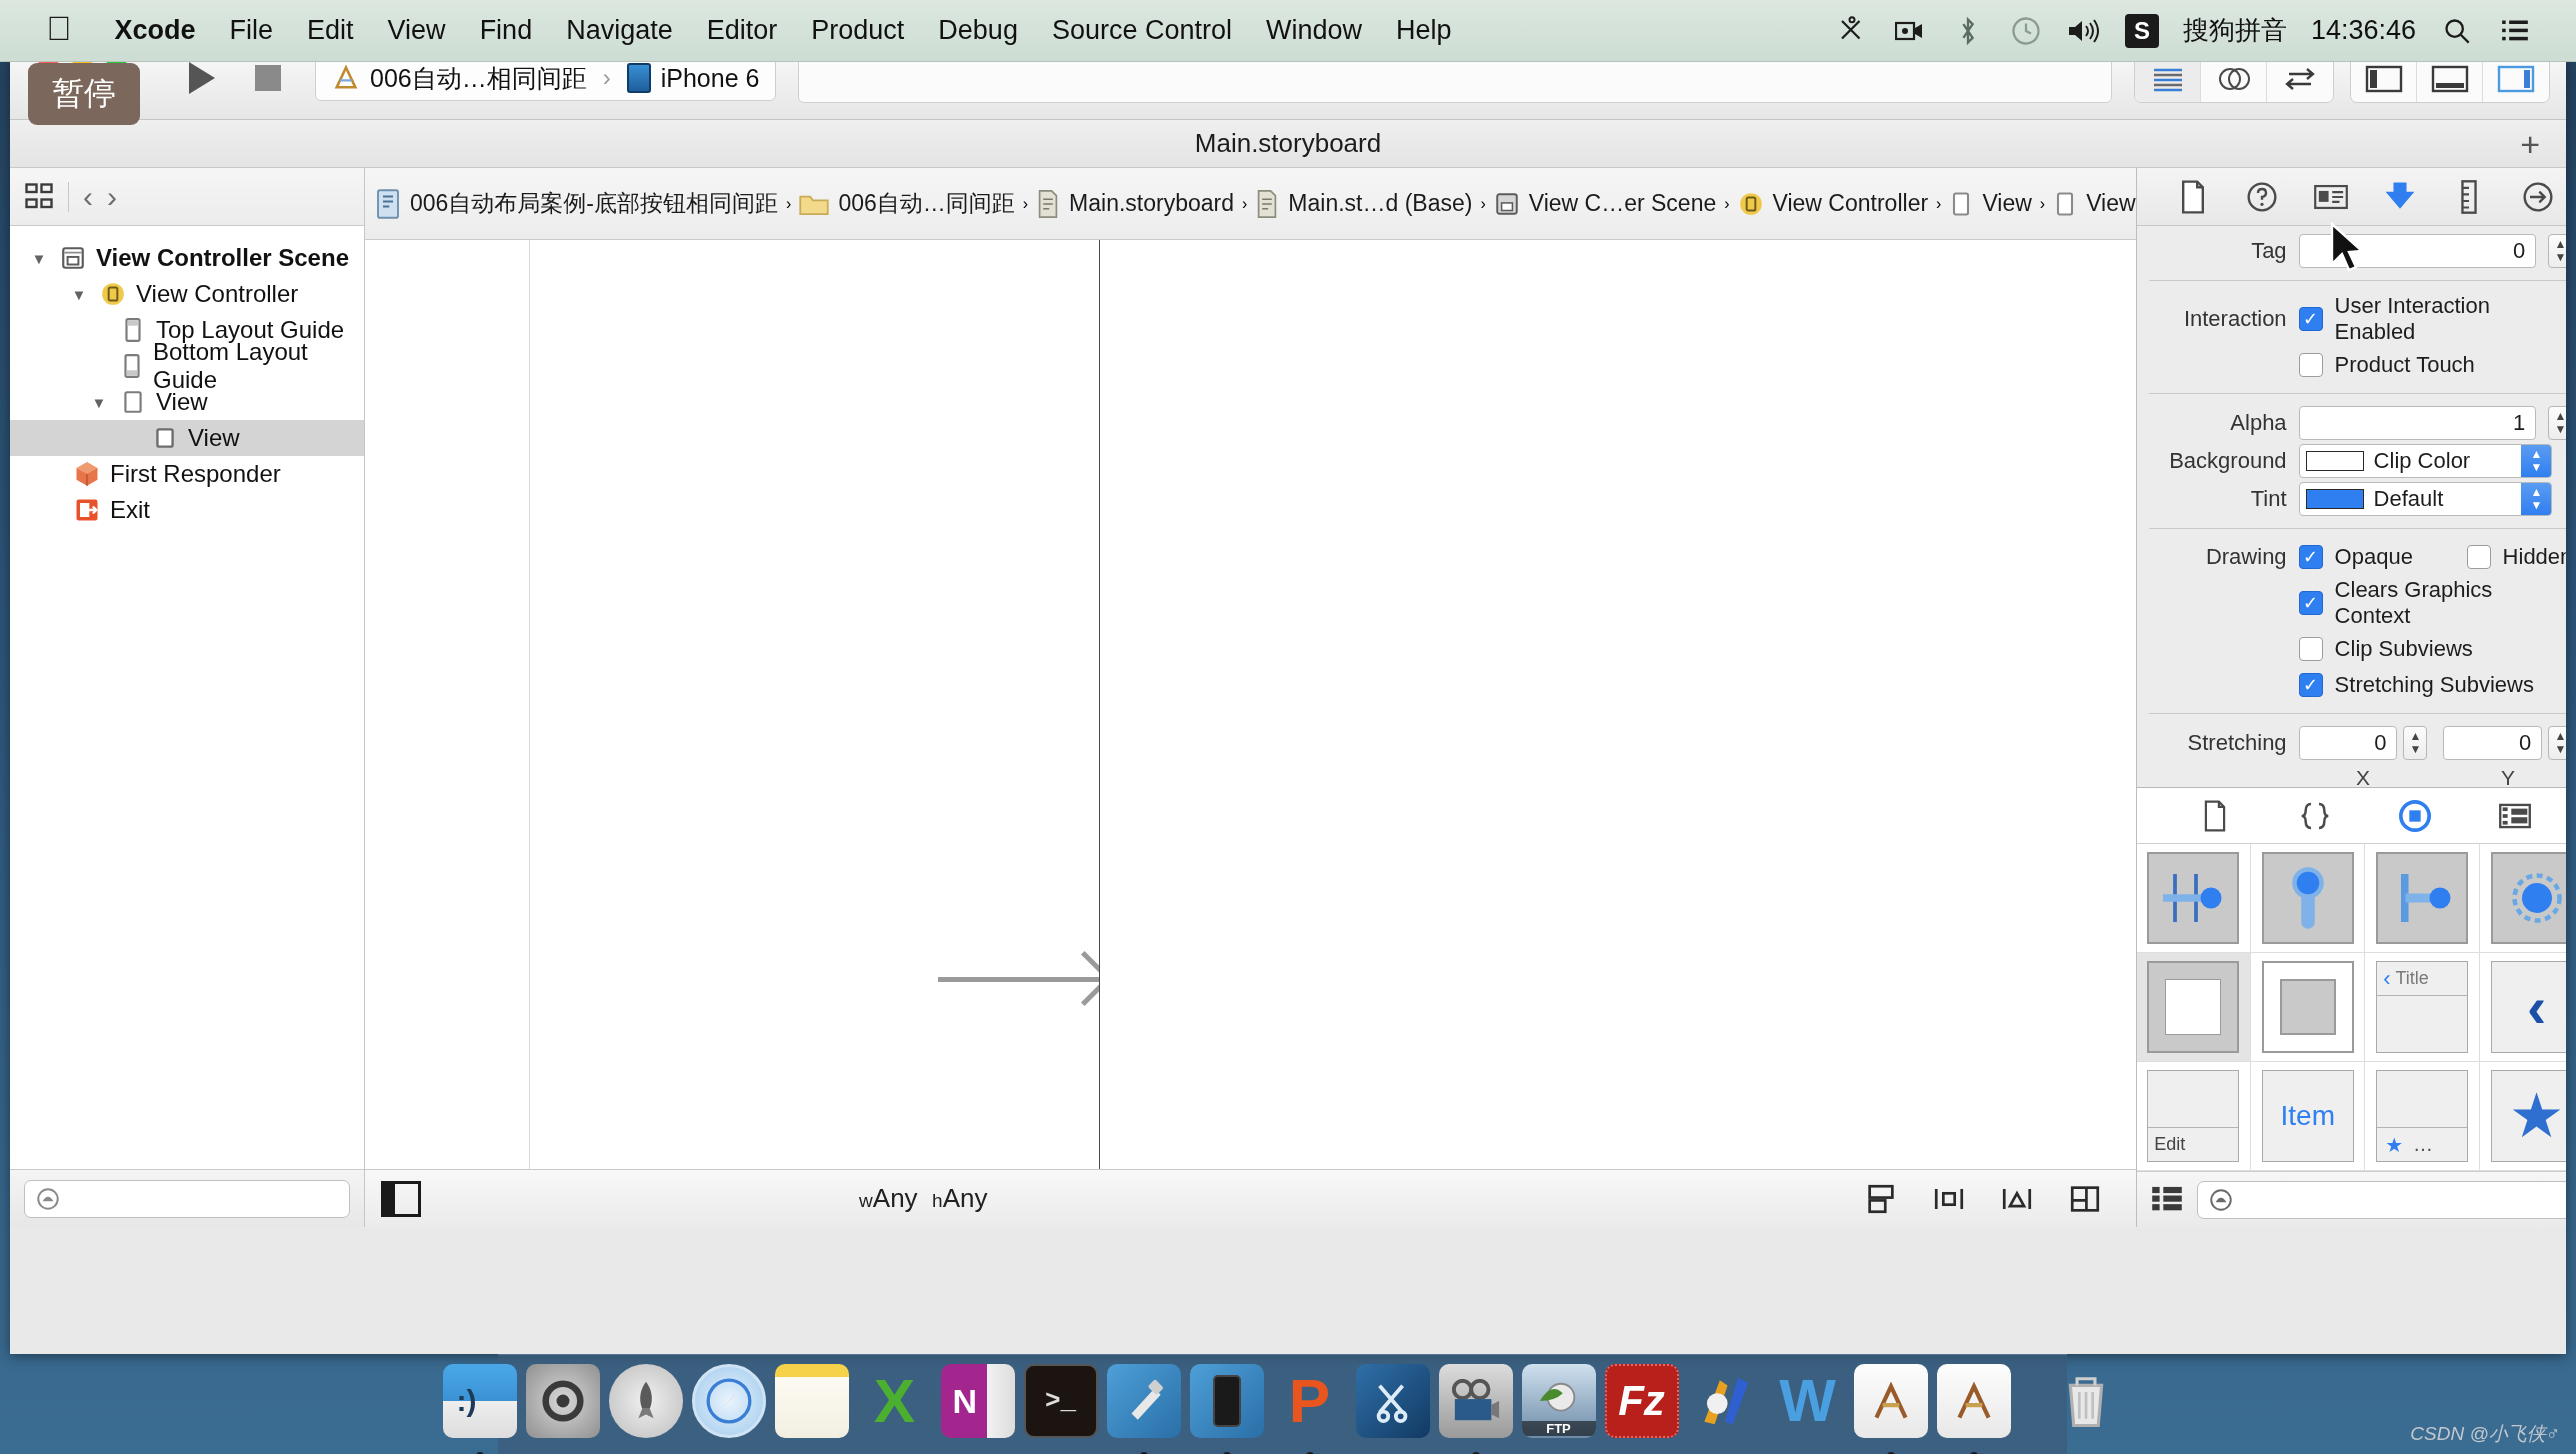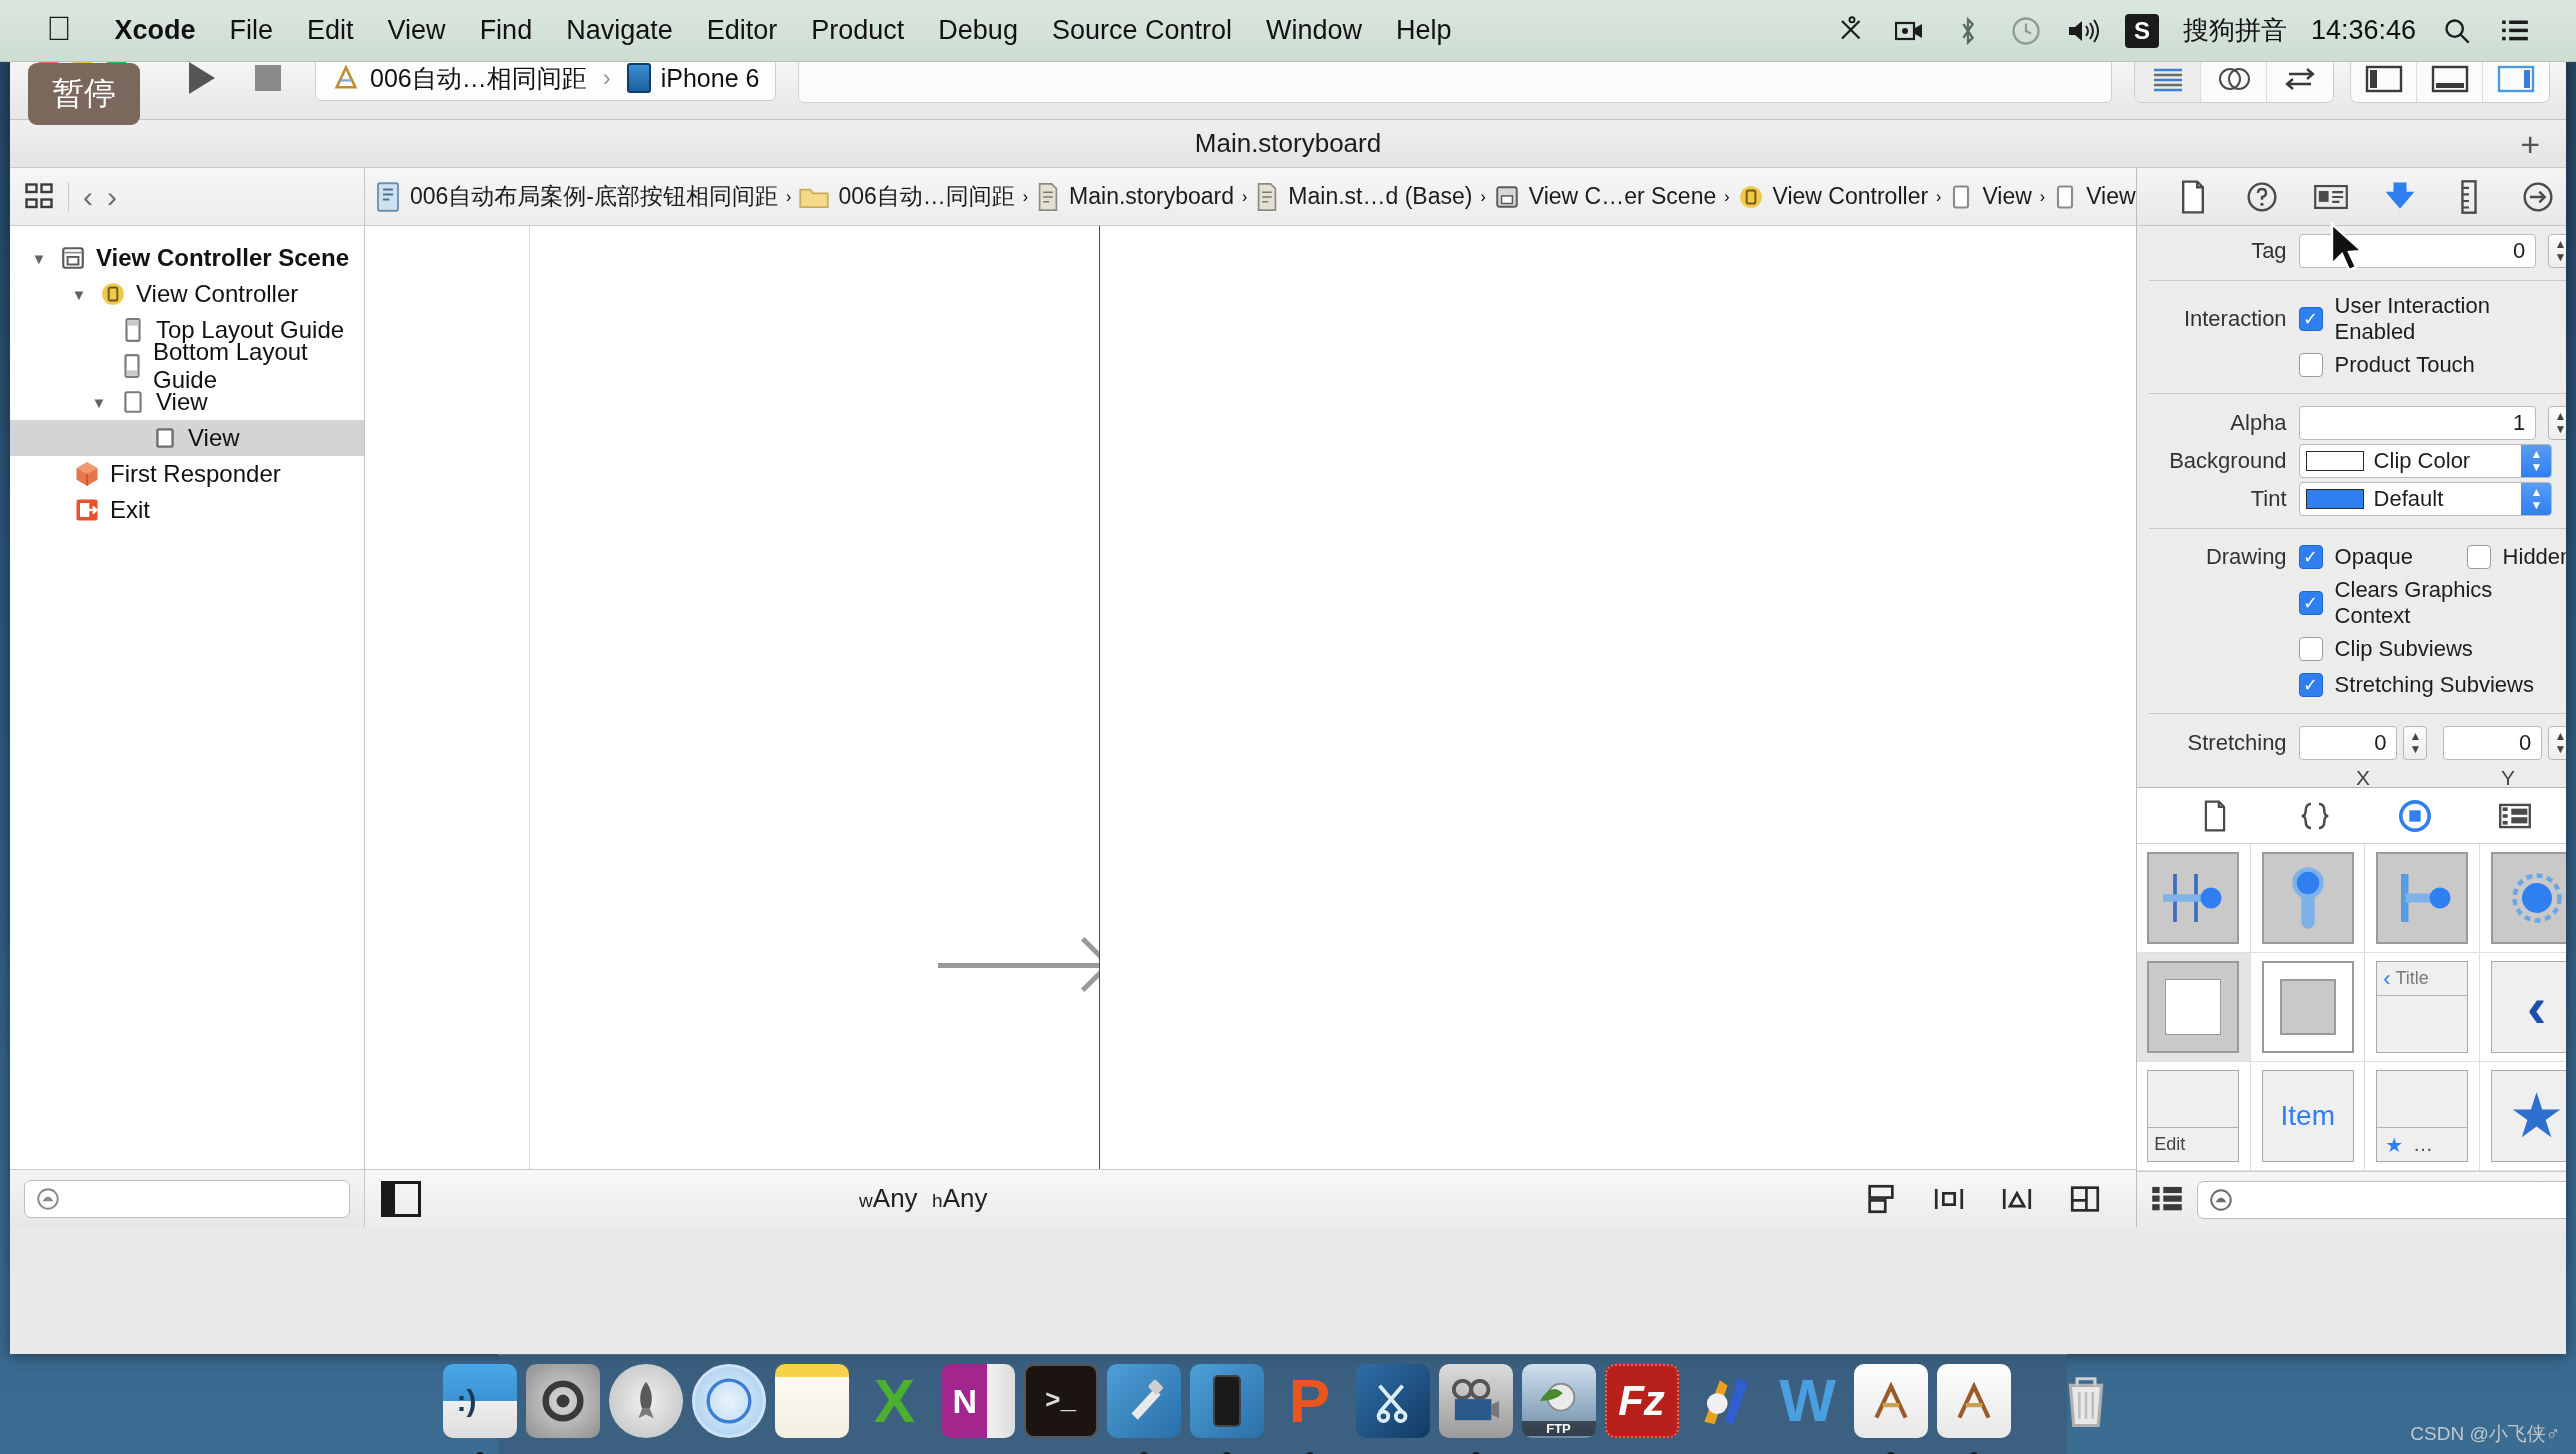--- a/index.html
+++ b/index.html
@@ -99,21 +99,21 @@
   .row.sel{ background:#d4d4d4; }
   .disc{ width:22px; text-align:center; color:#636363; font-size:15px; }
   .nodeicon{ width:30px; height:30px; display:flex; align-items:center; justify-content:center; }
   .nav-bottom{ height:58px; display:flex; align-items:center; padding:0 14px;
     background:linear-gradient(180deg,#f4f4f4,#e7e7e7); border-top:1px solid #c9c9c9; }
   .filterfield{ flex:1; height:38px; background:#fff; border:1px solid #bfbfbf;
     border-radius:7px; display:flex; align-items:center; padding-left:10px; }
 
   
   .canvasarea{ flex:1; display:flex; flex-direction:column; background:#fff; }
-  .canvas-bc{ height:58px; background:linear-gradient(180deg,#f6f6f6,#ececec);
+  .canvas-bc{ height:72px; background:linear-gradient(180deg,#f6f6f6,#ececec);
     border-bottom:1px solid #cacaca; display:flex; align-items:center;
     padding-left:10px; gap:8px; overflow:hidden;justify-content:flex-end; }
   .crumb{ display:flex; align-items:center; gap:9px; font-size:23px; color:#1b1b1b; white-space:nowrap; }
   .canvas{ flex:1; position:relative; background:#fff; overflow:hidden; }
   .canvas-left-pane{ position:absolute; left:0; top:0; bottom:0; width:165px;
     background:#fff; border-right:1px solid #d9d9d9; }
   .scene{ position:absolute; left:734px; top:0; width:1199px; bottom:0;
     background:#fff; border-left:1px solid #4a4a4a; border-right:1px solid #4a4a4a; }
   .entry-arrow{ position:absolute; left:573px; top:737px; width:162px; height:0;
     border-top:5px solid #9a9a9a; }
@@ -188,21 +188,21 @@
   .dockicon{ width:74px; height:74px; border-radius:10px; position:relative;
     display:flex; align-items:center; justify-content:center;
     font-size:38px; font-weight:bold; color:#fff; overflow:hidden; }
   .dot{ position:absolute; bottom:-10px; left:50%; transform:translateX(-50%);
     width:8px; height:8px; border-radius:50%; background:#1d1d1d; }
   .dockwrap{ position:relative; display:flex; flex-direction:column;
     align-items:center; padding-bottom:12px; }
   .docksep{ width:2px; height:66px; background:rgba(255,255,255,.35); margin:0 10px 18px 10px; }
 
   .watermark{ position:absolute; right:16px; bottom:8px; color:#d8d8d8;
-    font-size:19px; z-index:70; opacity:.85; }
+    font-size:19px; z-index:70; opacity:.85;font-style:italic; }
 
   .cursor{ position:absolute; left:2328px; top:222px; z-index:90; }
 </style>
 </head>
 <body>
 
 <div class="screen">
 
   <div class="menubar">
     <span class="apple"></span>

